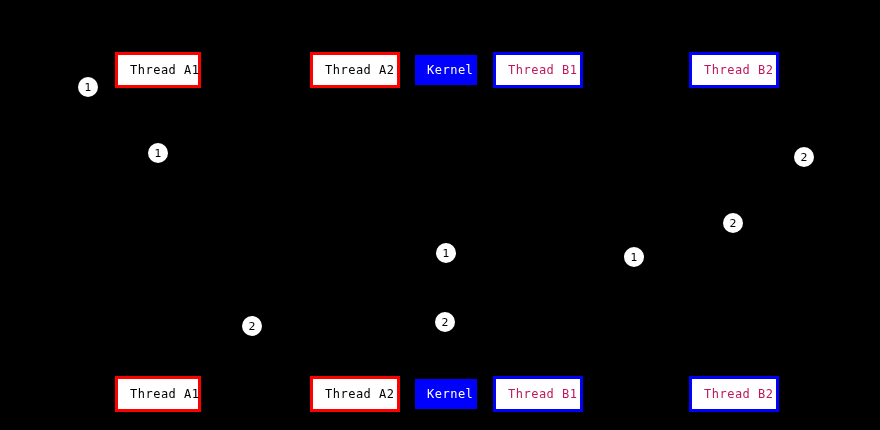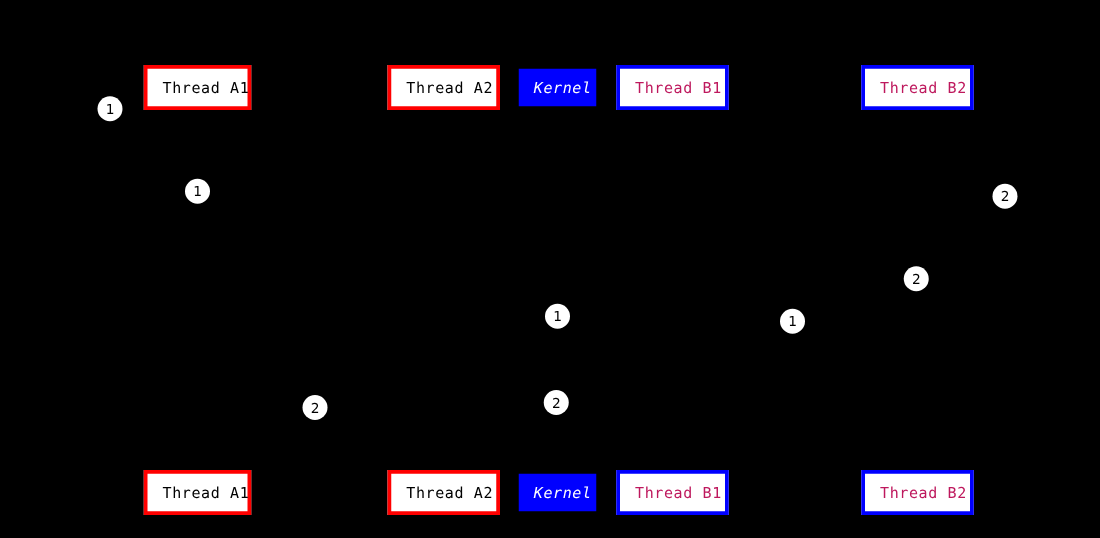--- a/index.html
+++ b/index.html
@@ -45,21 +45,20 @@
   }
   .participant.thread-b {
     background: #ffffff;
     border: 3px solid #0000ff;
     color: #be185d;
   }
   .participant.kernel {
     background: #0000ff;
     border: 0px solid #0000ff;
     color: #ffffff;
-    font-style: italic;
   }
 
   
   .lifeline {
     position: absolute;
     width: 1px;
     background: #000000;
   }
 
   

